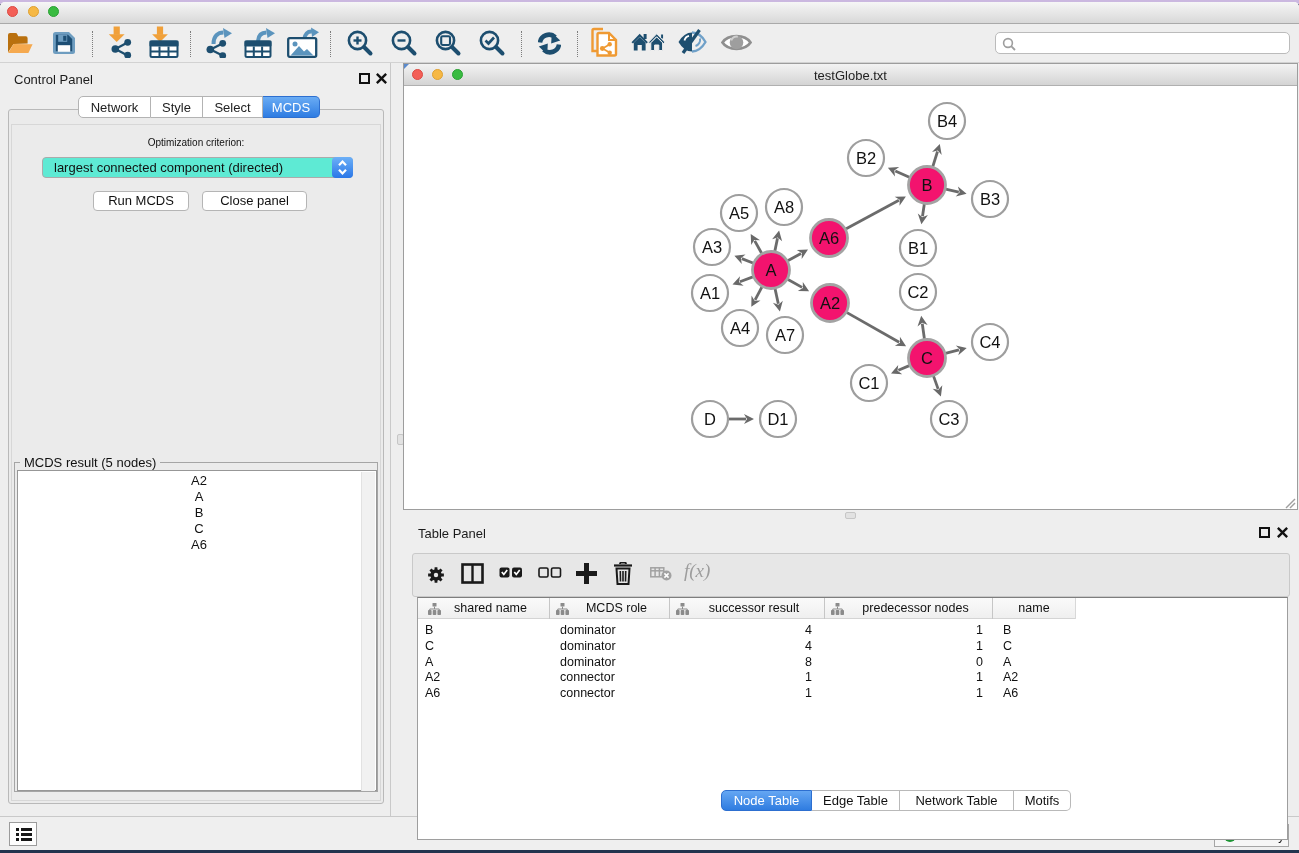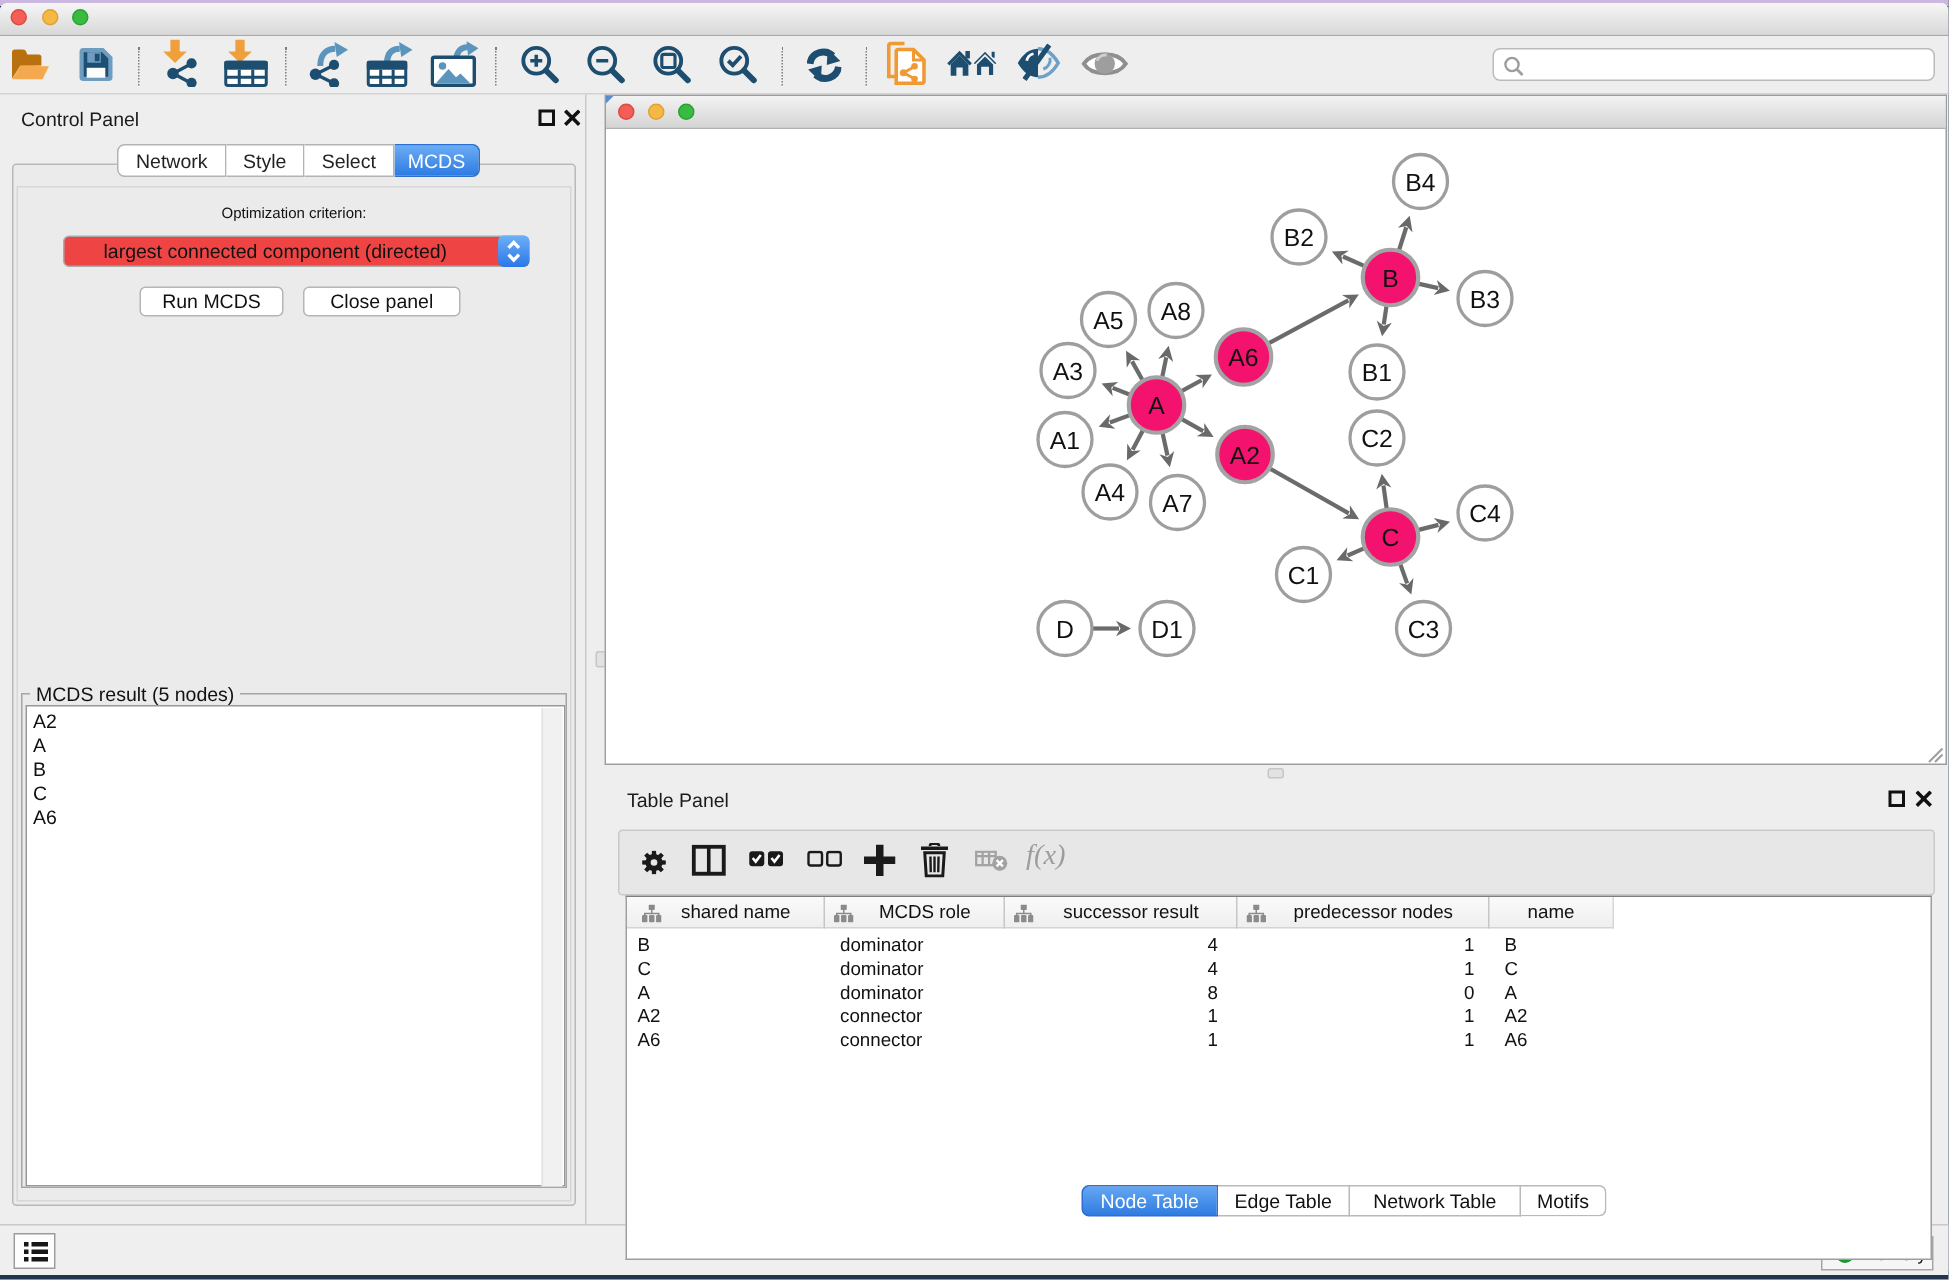--- a/index.html
+++ b/index.html
@@ -16,24 +16,24 @@
 #cp-title { left:14px; top:72px; font-size:13px; color:#1b1b1b; }
 .sq-ico { width:11px; height:11px; border:2px solid #111; background:transparent; }
 #cp-tabs { left:78px; top:96px; height:22px; z-index:5; }
 .tab { float:left; height:22px; background:#fff; border:1px solid #b3b3b3; border-left:none; font-size:13px; color:#222; text-align:center; line-height:21px; }
 .tab.first { border-left:1px solid #b3b3b3; border-radius:5px 0 0 5px; }
 .tab.last { border-radius:0 5px 5px 0; }
 .tab.sel { background:linear-gradient(#6aacf4,#2e7ce2); color:#fff; border-color:#2d6fd0; }
 #cp-border { left:8px; top:109px; width:376px; height:695px; border:1px solid #b9b9b9; border-radius:3px; background:#ebebeb; }
 #cp-inner { left:2px; top:14px; width:370px; height:677px; border:1px solid #d7d7d7; background:#ebebeb; }
 #opt-label { left:6px; top:27px; width:362px; text-align:center; font-size:10px; color:#111; }
-#mcds-select { left:33px; top:47px; width:311px; height:21px; background:#ef4444; border:1px solid #ababab; border-radius:4px; font-size:13px; color:#111; line-height:19px; padding-left:26px; }
+#mcds-select { left:33px; top:47px; width:311px; height:21px; background:#5eead4; border:1px solid #ababab; border-radius:4px; font-size:13px; color:#111; line-height:19px; padding-left:11px; }
 #sel-cap { right:-1px; top:-1px; width:21px; height:21px; border-radius:4px; background:linear-gradient(#6db0f7,#2a77e8); }
 .btn { background:#fff; border:1px solid #b5b5b5; border-radius:4px; font-size:13px; color:#111; text-align:center; height:20px; line-height:18px; }
-#fieldset { left:5px; top:352px; width:364px; height:336px; }
+#fieldset { left:5px; top:352px; width:364px; height:336px;text-align:center; }
 #fs-legend { left:6px; top:-7px; background:#ebebeb; padding:0 4px; font-size:13px; color:#111; }
 #mcds-list { left:3px; top:8px; width:360px; height:321px; background:#fff; border:1px solid #979797; font-size:13px; color:#111; }
 #mcds-scroll { right:1px; top:1px; width:14px; height:319px; background:#f1f1f1; border-left:1px solid #e2e2e2; }
 #statusbar { left:0; top:816px; width:1299px; height:34px; background:#efefef; border-top:1px solid #c9c9c9; }
 #list-btn { left:9px; top:5px; width:28px; height:24px; background:#fdfdfd; border:1px solid #9b9b9b; }
 #memory-btn { left:1214px; top:7px; width:75px; height:23px; background:#f6f6f6; border:1px solid #a5a5a5; font-size:12px; color:#111; }
 #netframe { left:403px; top:63px; width:895px; height:447px; border:1px solid #9d9d9d; background:#fff; }
 #nf-titlebar { left:0; top:0; width:893px; height:22px; background:linear-gradient(#f3f3f3,#d4d4d4); border-bottom:1px solid #b0b0b0; }
 .tl2 { border-radius:50%; width:11px; height:11px; top:5px; }
 #nf-title { left:0; width:100%; text-align:center; top:4px; font-size:13px; color:#222; }
@@ -256,20 +256,21 @@
 </div>
 
 <div class="abs" style="left:396.5px;top:434px;width:7px;height:11px;background:#e2e2e2;border:1px solid #c6c6c6;border-radius:2px;"></div>
 <div class="abs" style="left:845px;top:511.5px;width:11px;height:7px;background:#e2e2e2;border:1px solid #c6c6c6;border-radius:2px;"></div>
 
 <div class="abs" id="netframe">
   <div class="abs" id="nf-titlebar">
     <div class="abs tl2" style="left:8px; background:#f35f57; border:1px solid #dc4a43;"></div>
     <div class="abs tl2" style="left:28px; background:#f6b844; border:1px solid #dfa132;"></div>
     <div class="abs tl2" style="left:48px; background:#39bb41; border:1px solid #2ba135;"></div>
+    <div class="abs" id="nf-title">testGlobe.txt</div>
   </div>
   <svg class="abs" style="left:0;top:0;" width="5" height="5" viewBox="0 0 5 5">
       <path d="M0,0 H5 L0,5 Z" fill="#4a80c9" opacity="0.9"></path>
     </svg>
   <svg class="abs" style="left:879px;top:432px;" width="13" height="13" viewBox="0 0 13 13">
     <line x1="3" y1="12" x2="12" y2="3" stroke="#9f9f9f" stroke-width="1.4"></line>
     <line x1="7" y1="12" x2="12" y2="7" stroke="#9f9f9f" stroke-width="1.4"></line>
   </svg>
   <svg class="abs" style="left:0;top:23px;" width="893" height="423" viewBox="0 0 893 423" font-family="Liberation Sans, sans-serif">
 <line x1="358.2" y1="167.3" x2="350.7" y2="153.9" stroke="#6b6b6b" stroke-width="2.8"></line>

